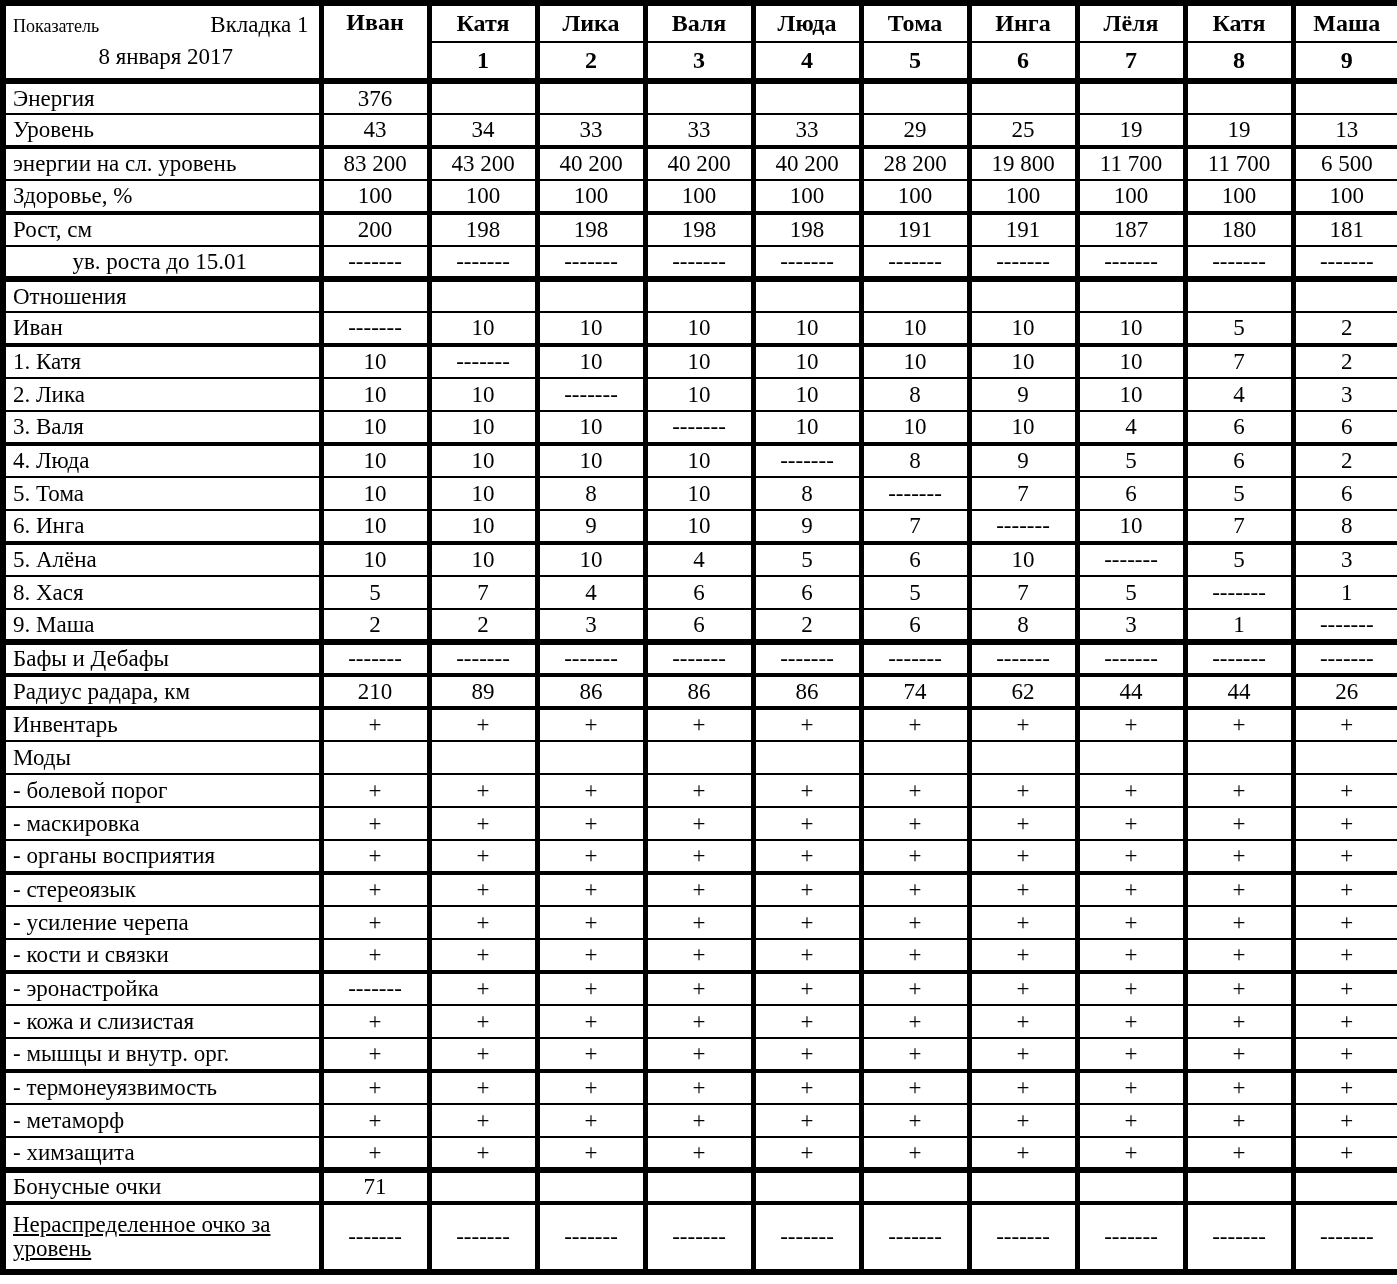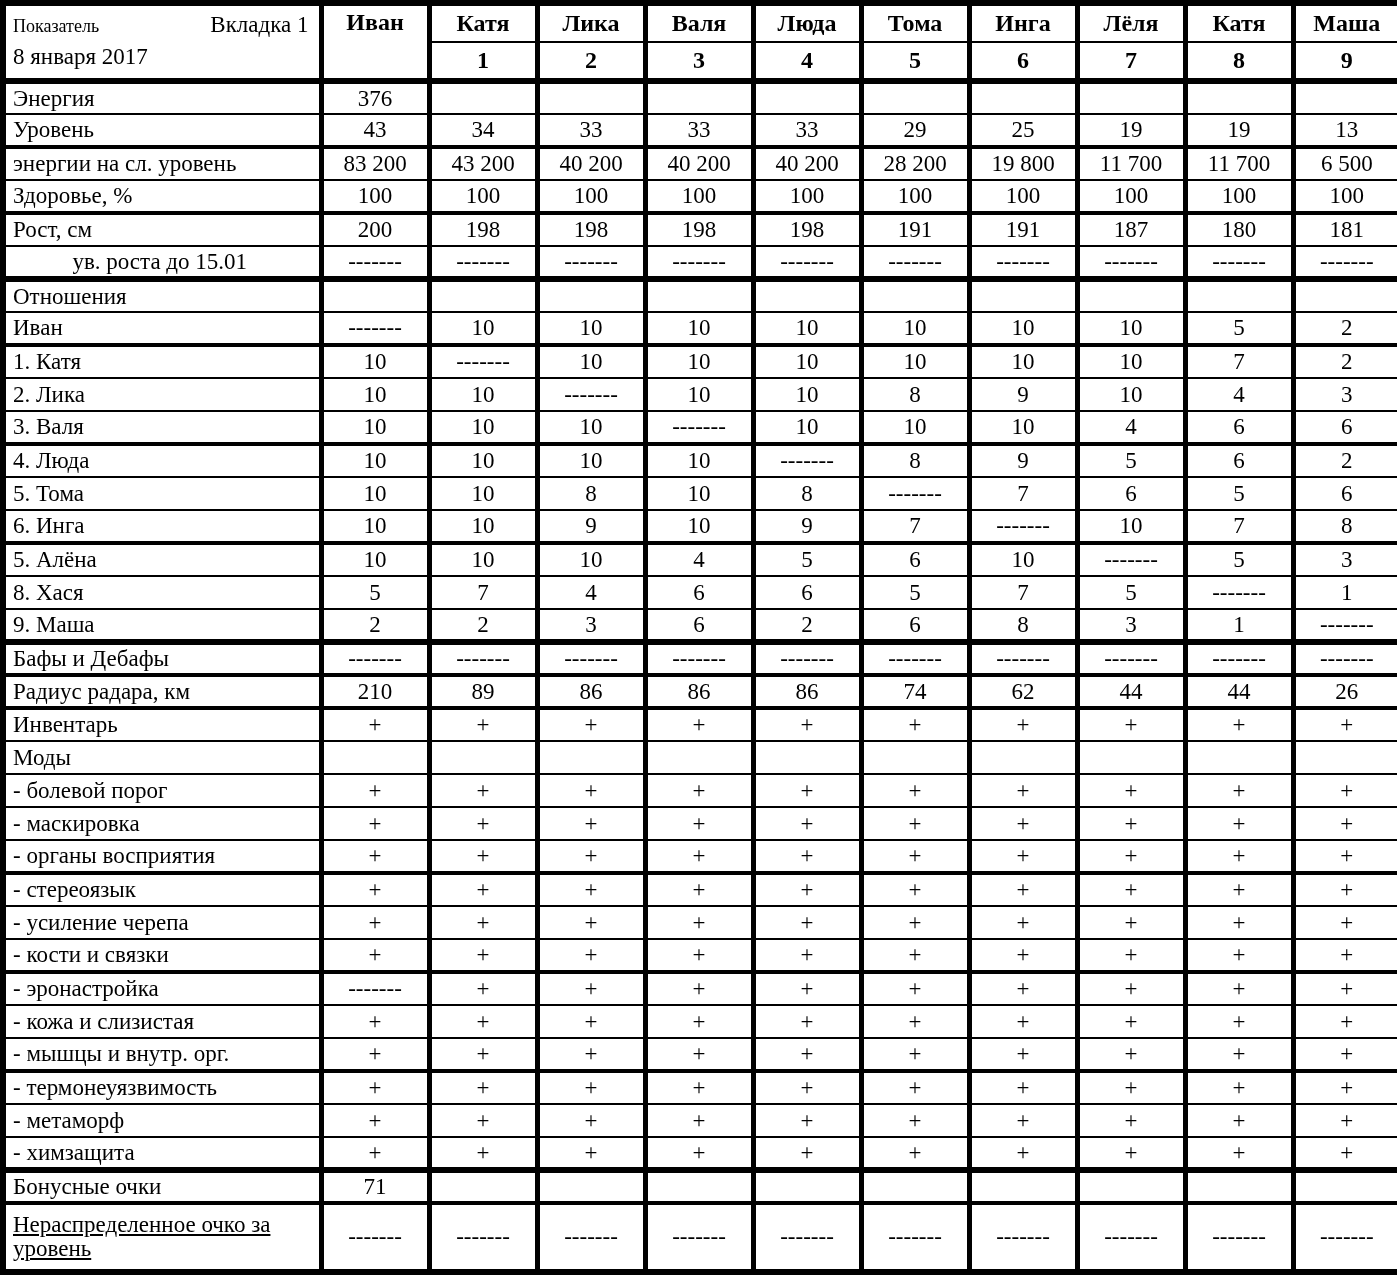--- a/index.html
+++ b/index.html
@@ -27,21 +27,21 @@
   th.merged{vertical-align:top;padding-top:3px;border-bottom-width:6px;}
   tr.hdr-num th{border-bottom-width:6px;}
   td.lab{text-align:left;font-size:23px;padding:0 4px 0 7px;white-space:nowrap;}
   tr.tall td.lab{white-space:normal;line-height:1.05;text-decoration:underline;}
   tr.lab-right td.lab{text-align:center;padding-right:12px;}
   td.val{text-align:center;font-size:23px;padding:0;white-space:nowrap;}
   tr.grp td{border-bottom-width:4px;}
   tr.sec td{border-bottom-width:6px;}
   .corner-top{display:flex;justify-content:space-between;align-items:baseline;padding:3px 10px 0 7px;font-size:23px;font-weight:normal;text-align:left;}
   .corner-top .ttl{font-weight:normal;font-size:18px;}
-  .corner-date{text-align:left;font-weight:normal;font-size:23px;padding:6px 0 0 7px;}
+  .corner-date{text-align:center;font-weight:normal;font-size:23px;padding:6px 0 0 7px;}
 </style>
 </head>
 <body>
 
 <table>
   <colgroup id="cols">
       <col class="c-label">
       <col class="c-data">
       <col class="c-data">
       <col class="c-data">

